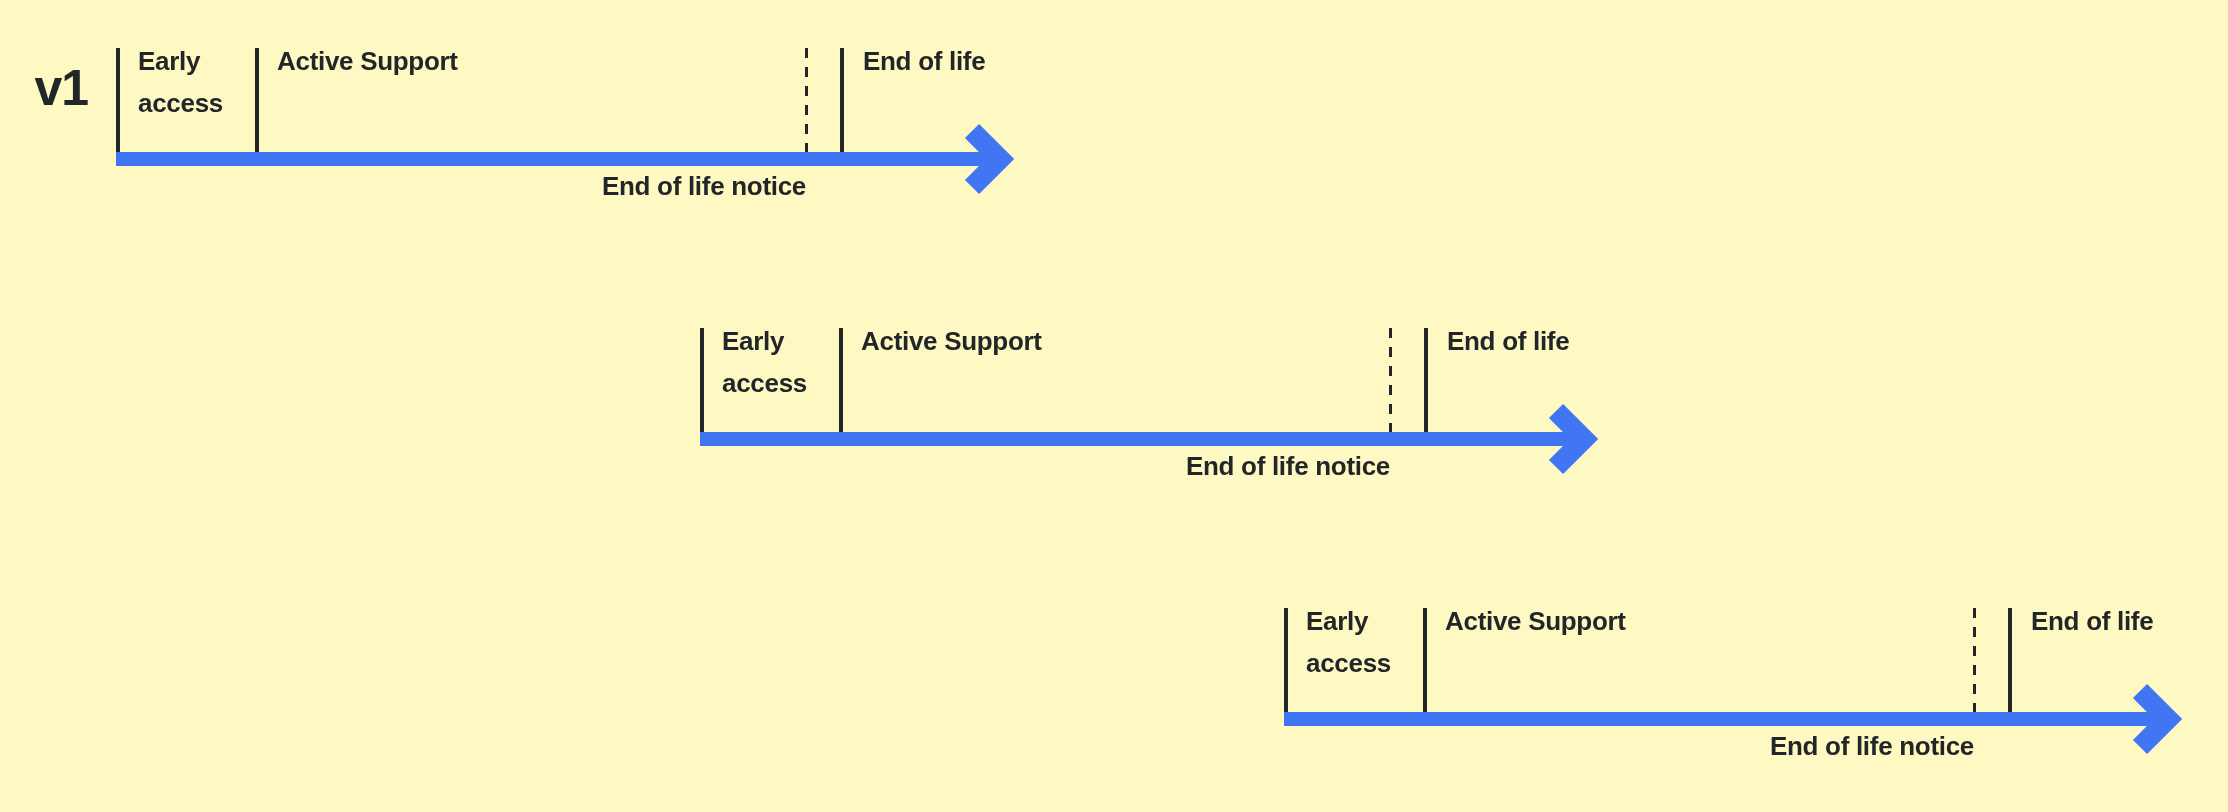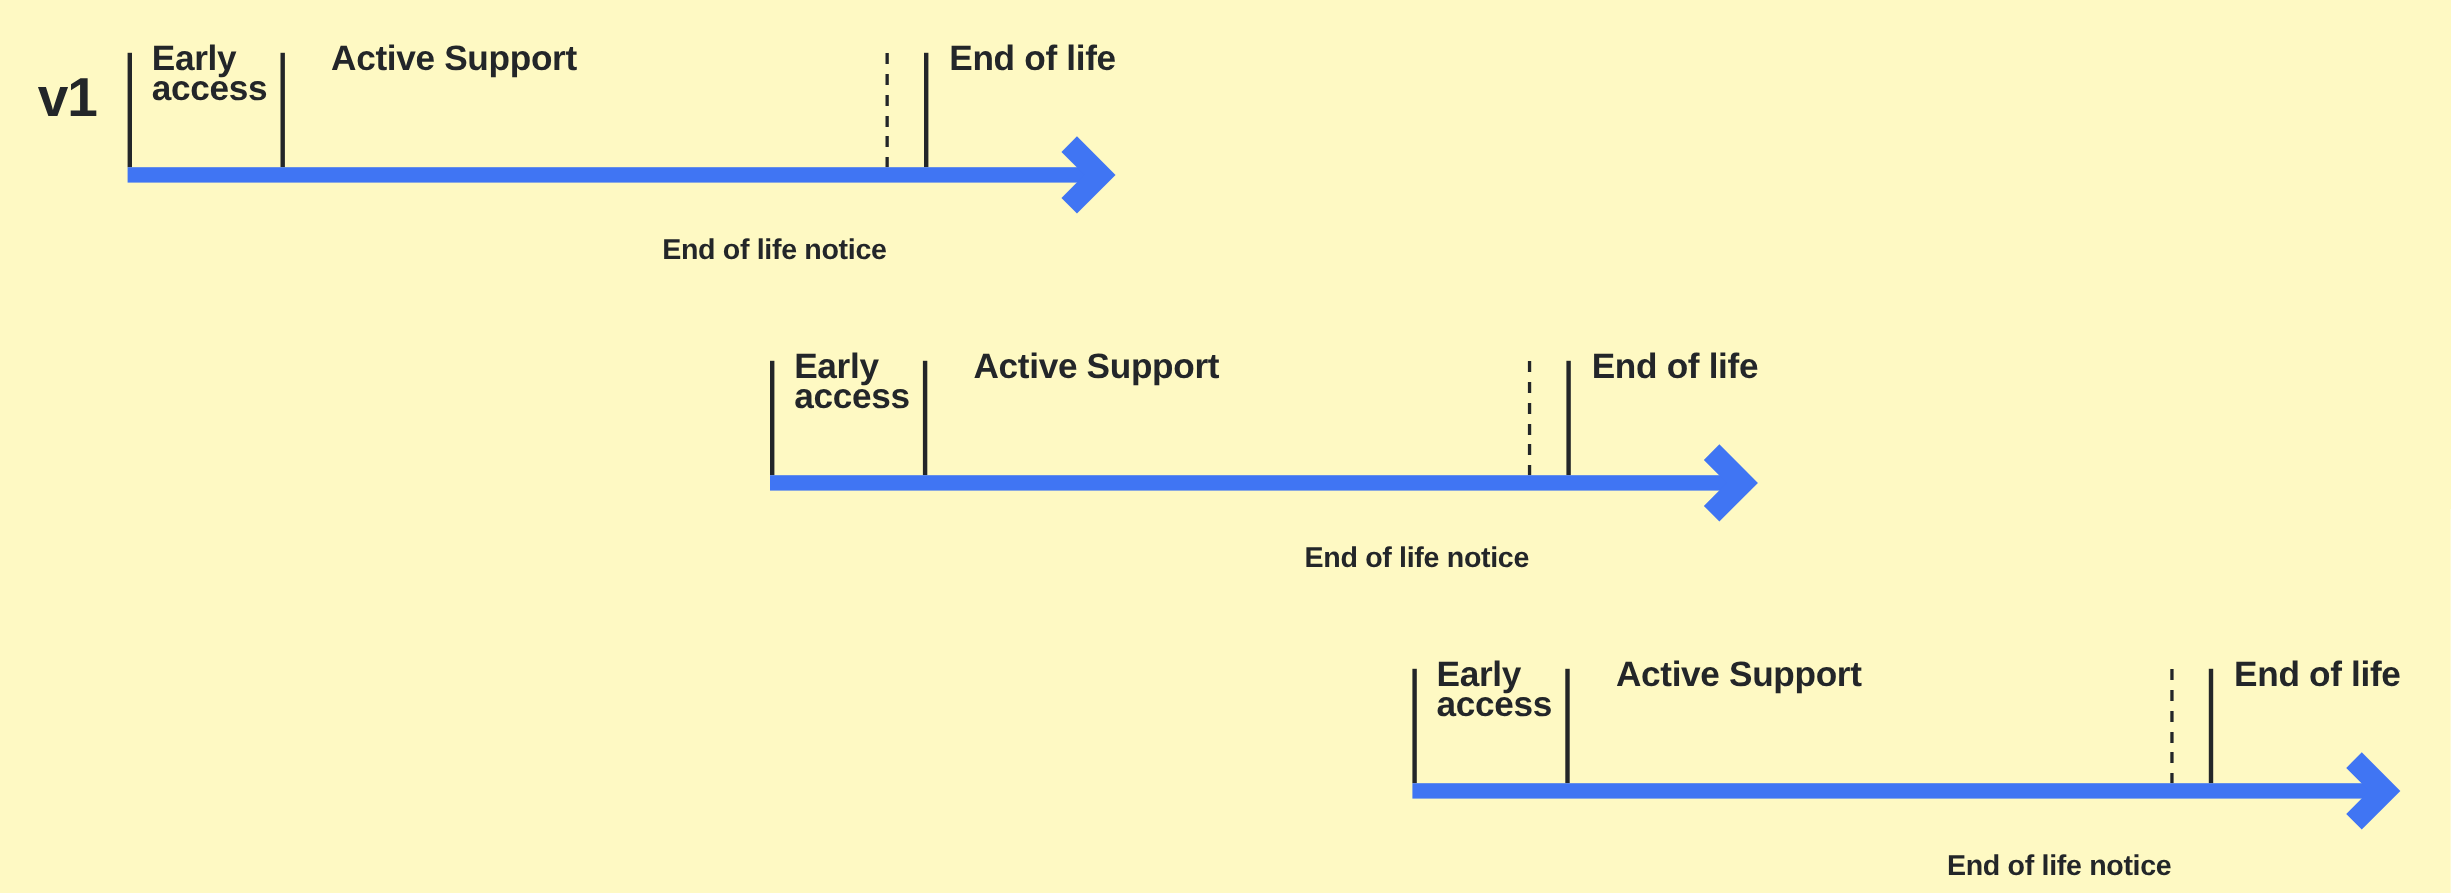--- a/index.html
+++ b/index.html
@@ -54,46 +54,45 @@
     height: 104px;
     background: repeating-linear-gradient(
       to bottom,
       var(--ink) 0px, var(--ink) 10px,
       transparent 10px, transparent 19px
     );
   }
   .phase-label {
     position: absolute;
     top: -8px;
-    font-size: 32px;
+    font-size: 26px;
     font-weight: 700;
-    line-height: 27px;
+    line-height: 42px;
     letter-spacing: -0.3px;
     color: var(--ink);
     white-space: nowrap;
   }
   .phase-early {
     left: calc(var(--ox) + 20px);
     width: 122px;
     white-space: normal;
   }
-  .phase-active { left: calc(var(--ox) + 159px); margin-left: 24px; }
+  .phase-active { left: calc(var(--ox) + 159px); }
   .phase-eol    { left: calc(var(--ox) + 745px); }
   .notice-label {
     position: absolute;
     top: 122px;
     left: calc(var(--ox) + 288px);
     width: 400px;
     text-align: right;
     font-size: 26px;
     font-weight: 700;
     line-height: 33px;
     letter-spacing: -0.3px;
     color: var(--ink);
-    margin-top: 40px;
   }
   .arrow-svg {
     position: absolute;
     top: 70px;
     left: calc(var(--ox) - 4px);
     width: 920px;
     height: 90px;
     display: block;
   }
   .arrow-bar { fill: var(--accent-blue); }

